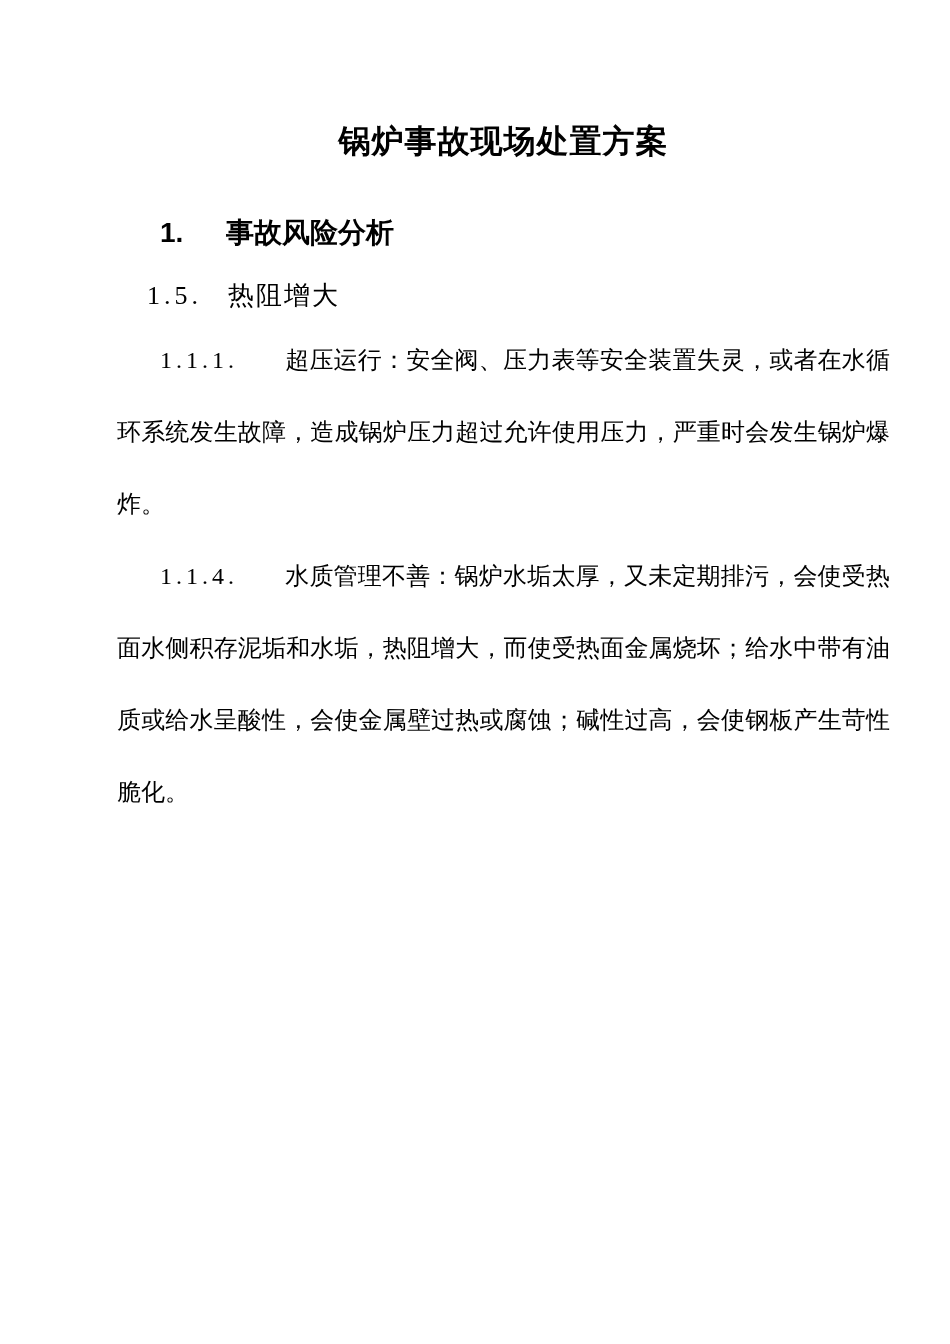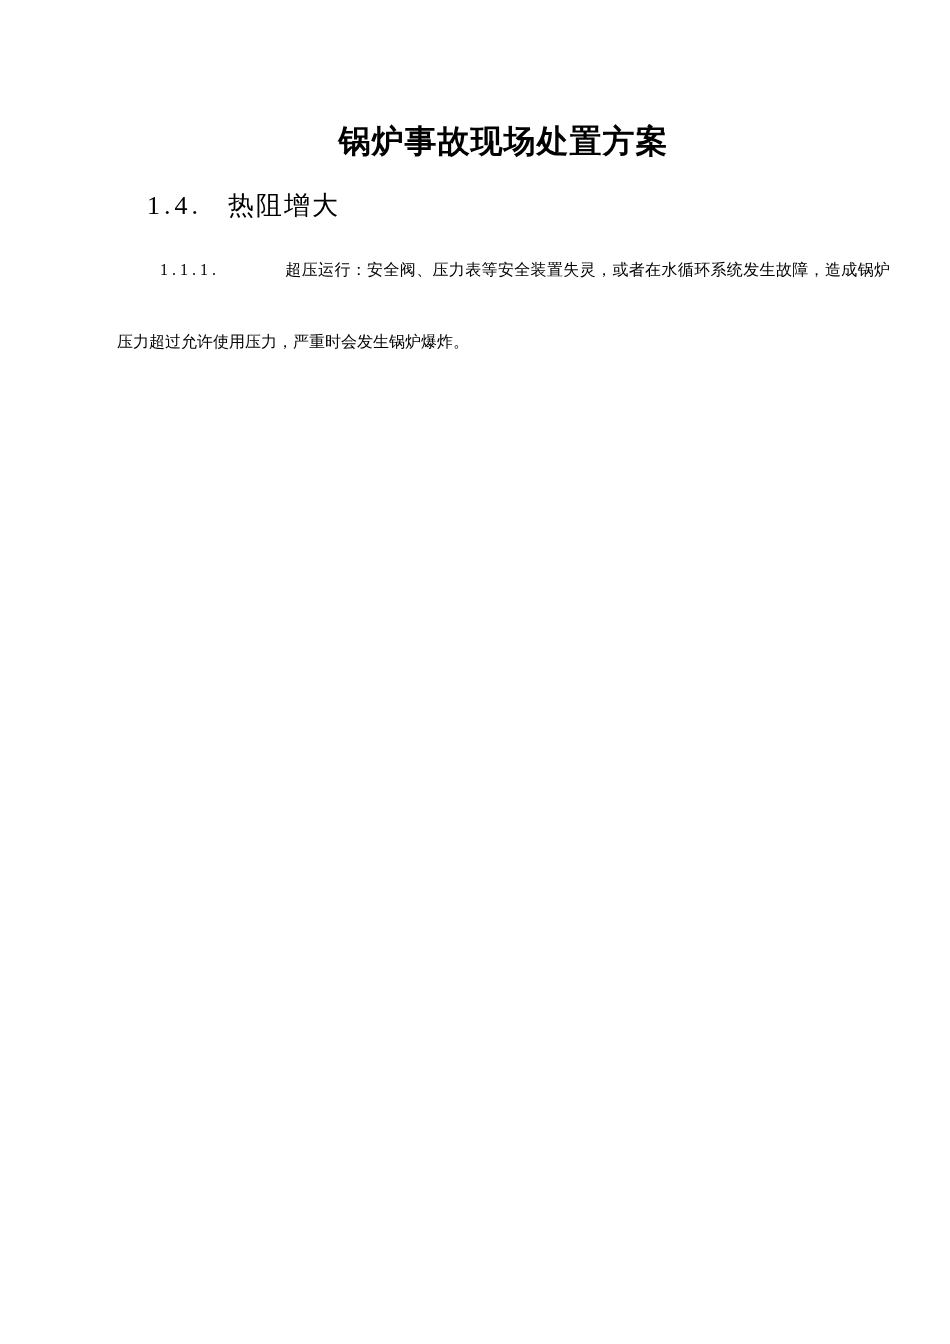--- a/index.html
+++ b/index.html
@@ -53,21 +53,21 @@
     display: inline-block;
     width: 81px;
     text-indent: 0;
     letter-spacing: 4px;
   }
   .body-paragraphs {
     margin-top: 12px;
   }
   .para {
     margin: 0;
-    font-size: 16px;
+    font-size: 24px;
     line-height: 72px;
     text-align: justify;
     text-justify: inter-character;
     text-indent: 43px;
     letter-spacing: 0;
   }
   .para-num {
     display: inline-block;
     width: 125px;
     text-indent: 0;
@@ -75,29 +75,35 @@
   }
 </style>
 </head>
 <body>
 
 <div class="page">
   <div class="content">
 
     <h1 class="doc-title">锅炉事故现场处置方案</h1>
 
+    <div class="section-heading">
+      <span class="section-num">1.</span><span>事故风险分析</span>
+    </div>
 
     <div class="subsection-heading">
-      <span class="subsection-num">1.4.</span><span>热阻增大</span>
+      <span class="subsection-num">1.5.</span><span>热阻增大</span>
     </div>
 
     <div class="body-paragraphs">
 
       <p class="para">
         <span class="para-num">1.1.1.</span><span>超压运行：安全阀、压力表等安全装置失灵，或者在水循环系统发生故障，造成锅炉压力超过允许使用压力，严重时会发生锅炉爆炸。</span>
       </p>
 
 
 
+      <p class="para">
+        <span class="para-num">1.1.4.</span><span>水质管理不善：锅炉水垢太厚，又未定期排污，会使受热面水侧积存泥垢和水垢，热阻增大，而使受热面金属烧坏；给水中带有油质或给水呈酸性，会使金属壁过热或腐蚀；碱性过高，会使钢板产生苛性脆化。</span>
+      </p>
 
     </div>
   </div>
 </div>
 
 </body></html>

